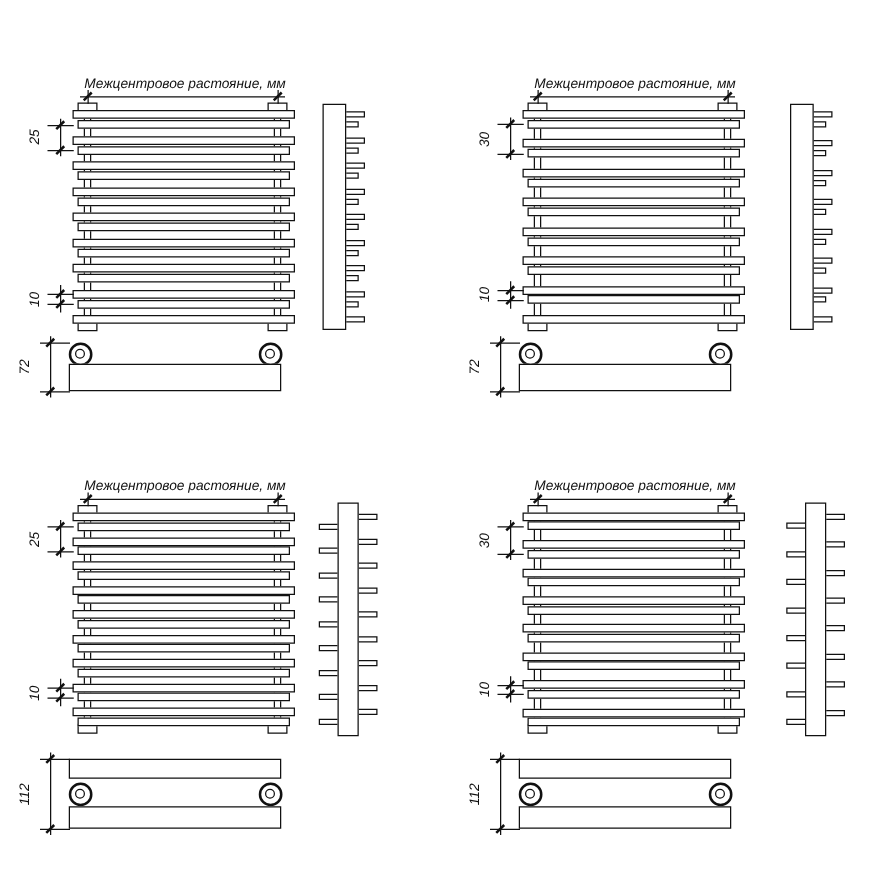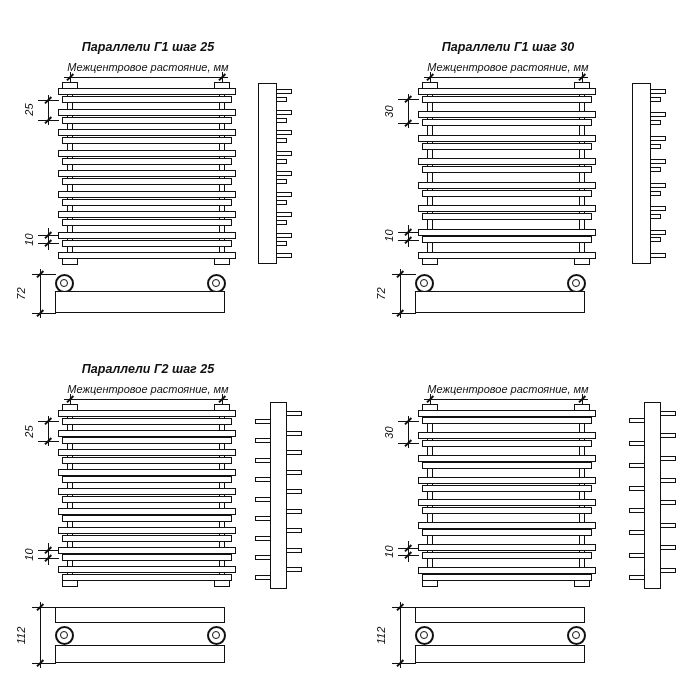--- a/index.html
+++ b/index.html
@@ -32,21 +32,20 @@
        justify-content:center;font:italic 11px "Liberation Sans",sans-serif;
        white-space:nowrap;z-index:5;}
   .rot{transform:rotate(-90deg);}
 </style>
 </head>
 <body>
 
 <div id="sheet">
 
   <section class="q" id="q0" style="left: 20px; top: 0px;">
-    <div class="title">Параллели Г1 шаг 25</div>
     <div class="subtitle">Межцентровое растояние, мм</div>
     <div class="dim-text rot" style="left: -5px; top: 103.45px;">25</div>
     <div class="dim-text rot" style="left: -5px; top: 232.6px;">10</div>
     <div class="dim-text rot" style="left: -13px; top: 287px;">72</div>
   <div class="collector" style="left: 47px; top: 84px; height: 179px;"></div>
       <div class="tab" style="left: 42px; top: 82px;"></div>
       <div class="tab" style="left: 42px; top: 257px;"></div>
       <div class="collector" style="left: 199px; top: 84px; height: 179px;"></div>
       <div class="tab" style="left: 194px; top: 82px;"></div>
       <div class="tab" style="left: 194px; top: 257px;"></div>
@@ -104,21 +103,20 @@
       <div class="ring" style="left: 186.5px; top: 273.5px;"></div>
       <div class="bRect" style="left: 35px; top: 291px; width: 170px; height: 22px;"></div>
       <div class="dl" style="left: 12px; top: 274px; width: 24px; height: 1px;"></div>
       <div class="dl" style="left: 12px; top: 313px; width: 24px; height: 1px;"></div>
       <div class="dl" style="left: 20px; top: 269px; width: 1px; height: 49px;"></div>
       <div class="slash" style="left: 20px; top: 274px;"></div>
       <div class="slash" style="left: 20px; top: 313px;"></div>
     </section>
 
   <section class="q" id="q1" style="left: 380px; top: 0px;">
-    <div class="title">Параллели Г1 шаг 30</div>
     <div class="subtitle">Межцентровое растояние, мм</div>
     <div class="dim-text rot" style="left: -5px; top: 104.524px;">30</div>
     <div class="dim-text rot" style="left: -5px; top: 229.476px;">10</div>
     <div class="dim-text rot" style="left: -13px; top: 287px;">72</div>
   <div class="collector" style="left: 47px; top: 84px; height: 179px;"></div>
       <div class="tab" style="left: 42px; top: 82px;"></div>
       <div class="tab" style="left: 42px; top: 257px;"></div>
       <div class="collector" style="left: 199px; top: 84px; height: 179px;"></div>
       <div class="tab" style="left: 194px; top: 82px;"></div>
       <div class="tab" style="left: 194px; top: 257px;"></div>
@@ -172,21 +170,20 @@
       <div class="ring" style="left: 186.5px; top: 273.5px;"></div>
       <div class="bRect" style="left: 35px; top: 291px; width: 170px; height: 22px;"></div>
       <div class="dl" style="left: 12px; top: 274px; width: 24px; height: 1px;"></div>
       <div class="dl" style="left: 12px; top: 313px; width: 24px; height: 1px;"></div>
       <div class="dl" style="left: 20px; top: 269px; width: 1px; height: 49px;"></div>
       <div class="slash" style="left: 20px; top: 274px;"></div>
       <div class="slash" style="left: 20px; top: 313px;"></div>
     </section>
 
   <section class="q" id="q2" style="left: 20px; top: 322px;">
-    <div class="title">Параллели Г2 шаг 25</div>
     <div class="subtitle">Межцентровое растояние, мм</div>
     <div class="dim-text rot" style="left: -5px; top: 102.571px;">25</div>
     <div class="dim-text rot" style="left: -5px; top: 225.571px;">10</div>
     <div class="dim-text rot" style="left: -13px; top: 306.5px;">112</div>
   <div class="collector" style="left: 47px; top: 84px; height: 179px;"></div>
       <div class="tab" style="left: 42px; top: 82px;"></div>
       <div class="tab" style="left: 42px; top: 257px;"></div>
       <div class="collector" style="left: 199px; top: 84px; height: 179px;"></div>
       <div class="tab" style="left: 194px; top: 82px;"></div>
       <div class="tab" style="left: 194px; top: 257px;"></div>

